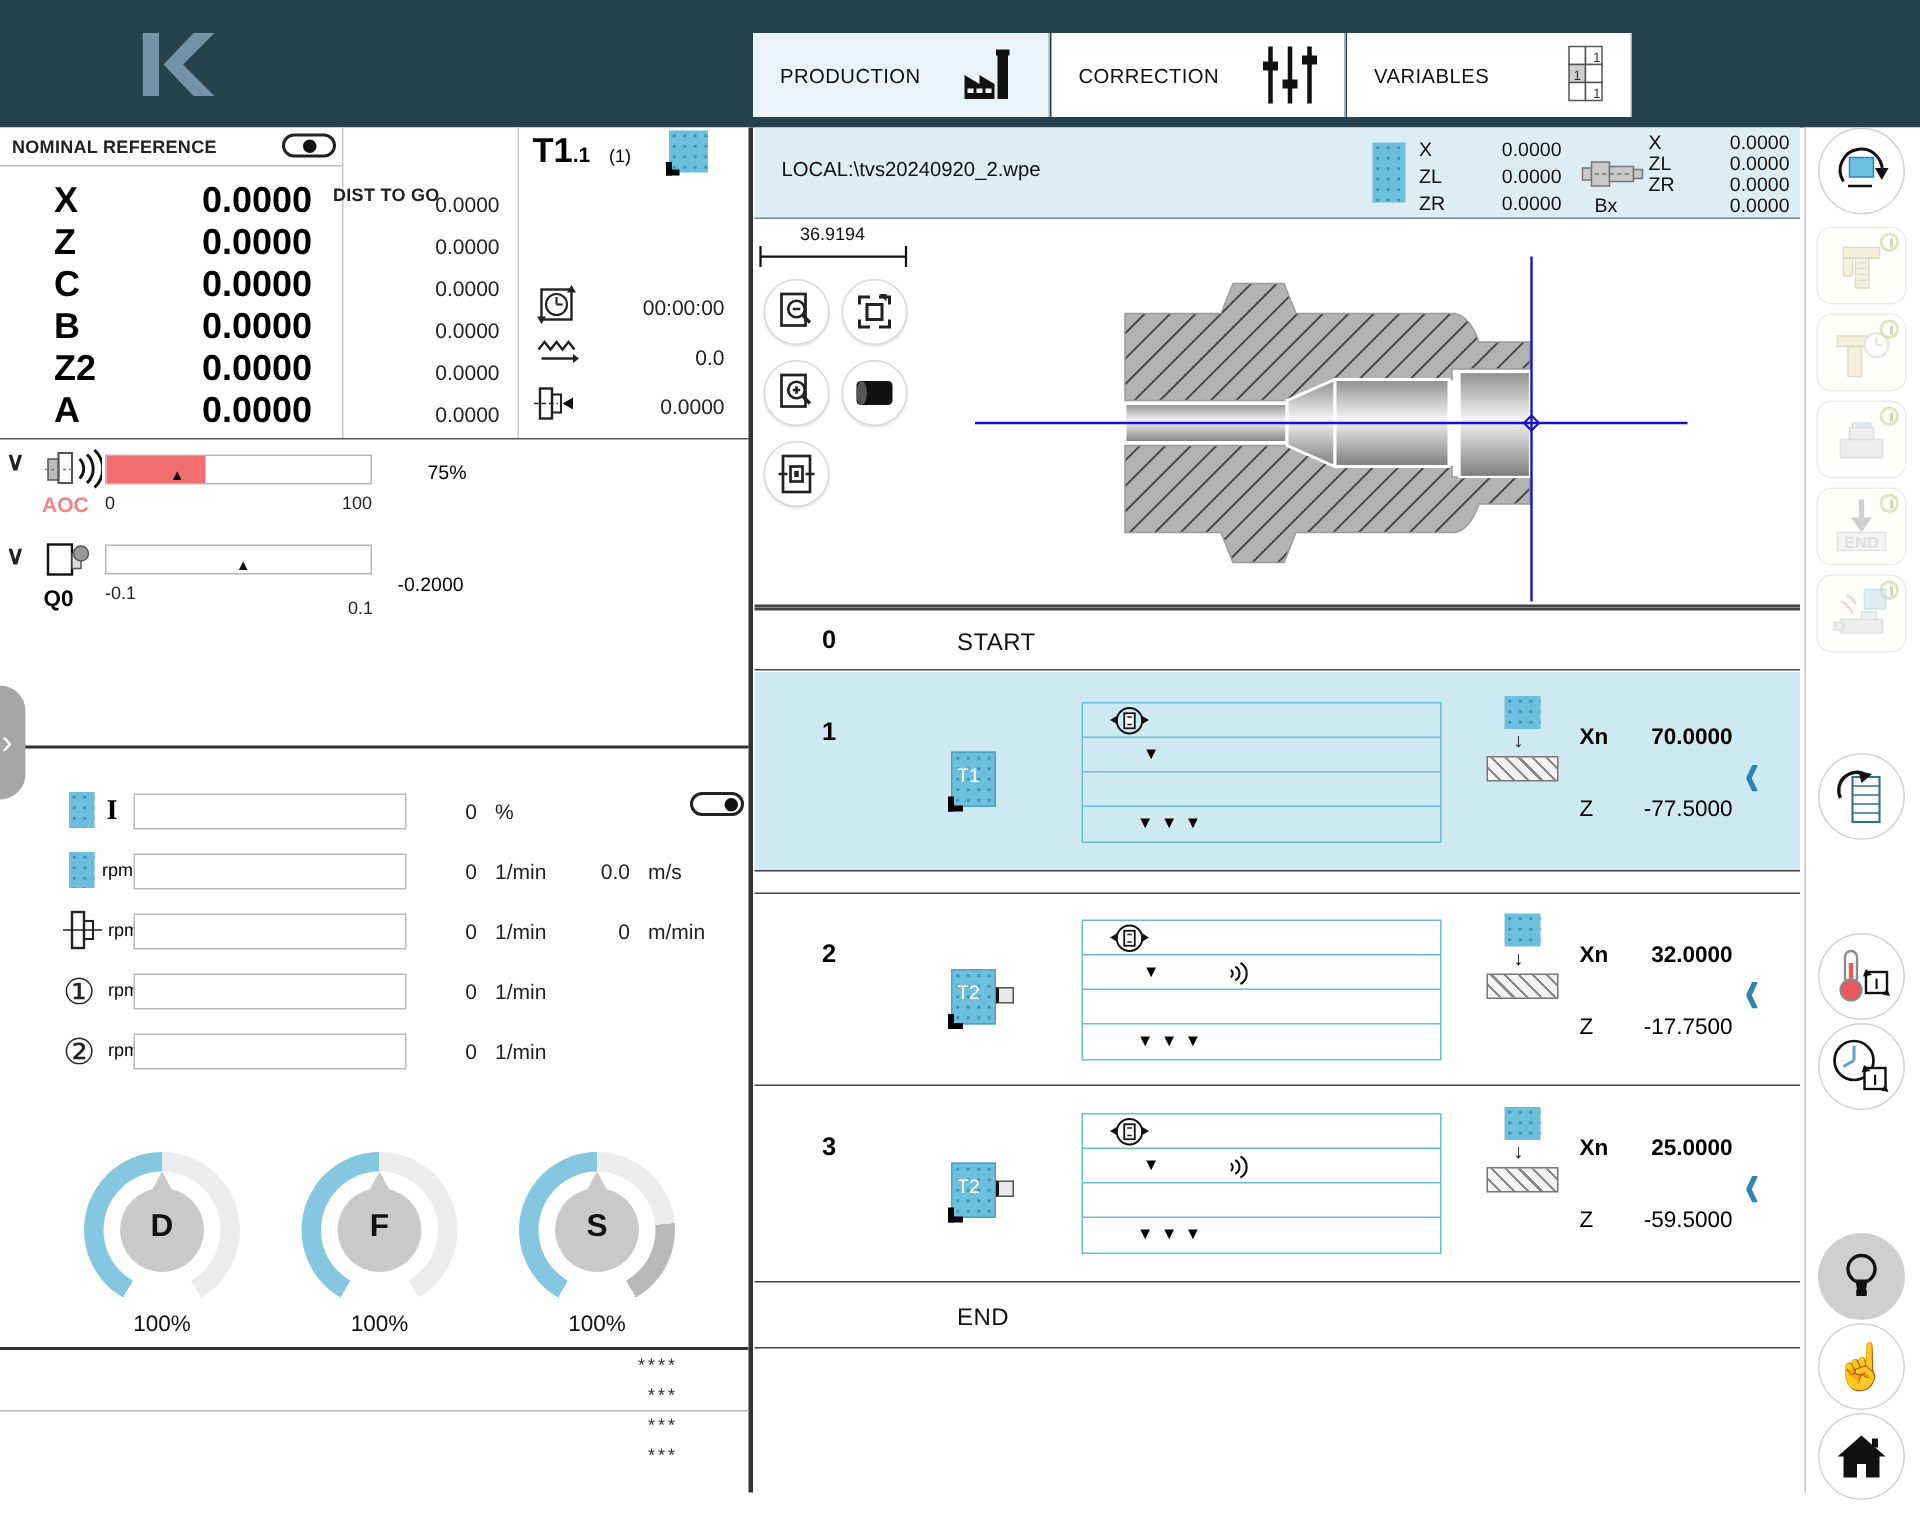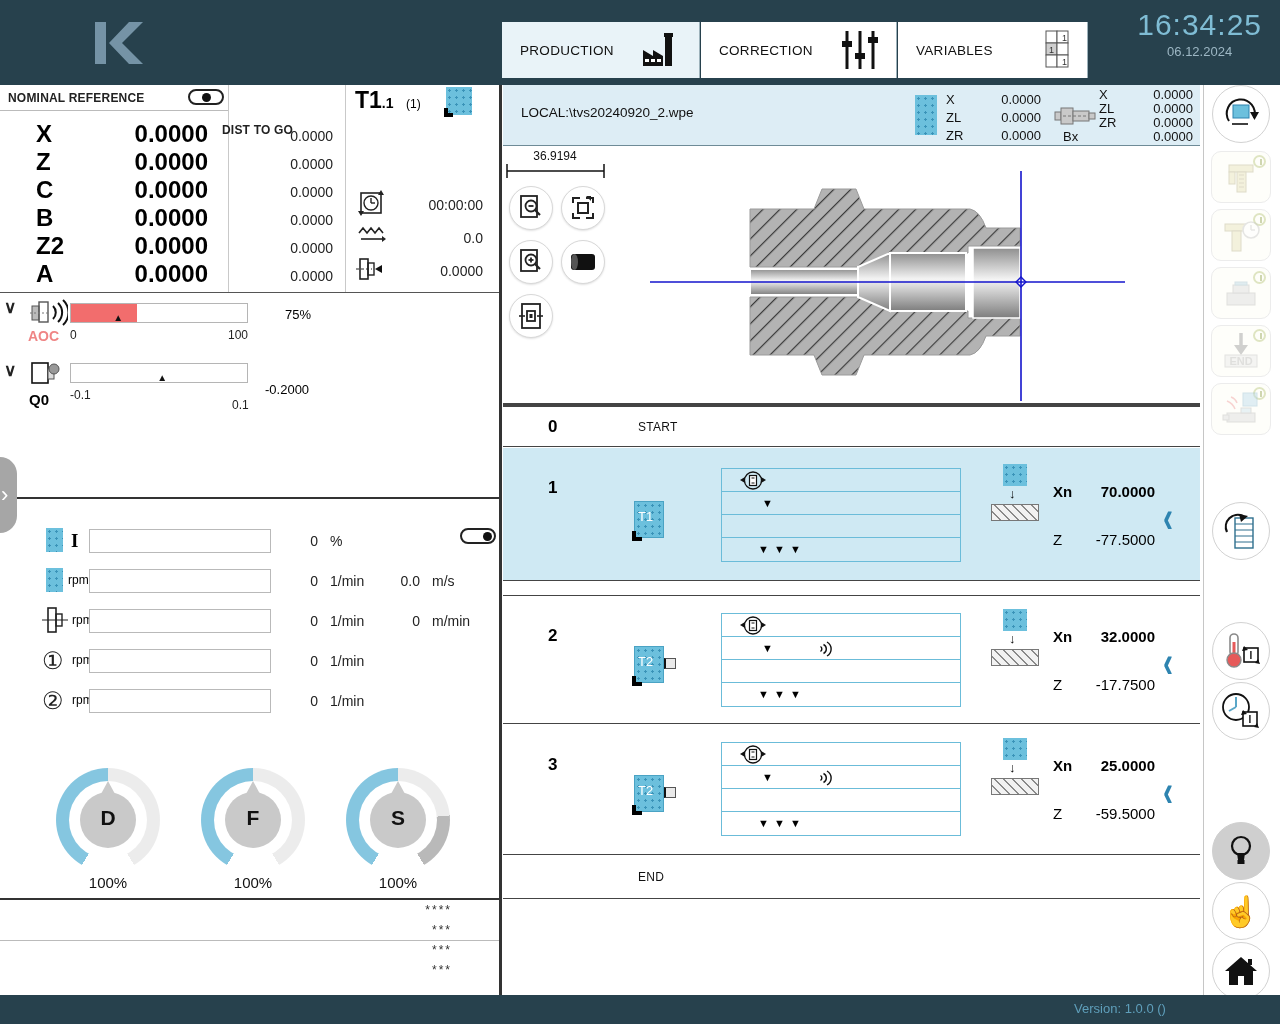--- a/index.html
+++ b/index.html
@@ -54,21 +54,21 @@
   .coordlbl{font-size:13px;color:#111;}
   .coordval{font-size:13px;color:#111;text-align:right;}
   #drawing{left:503px;top:146px;width:697px;height:259px;background:#fff;border-bottom:2px solid #444;}
   .circbtn{position:absolute;width:44px;height:44px;border-radius:50%;background:#fff;border:1px solid #d8d8d8;
            box-shadow:0 1px 2px rgba(0,0,0,.12);display:flex;align-items:center;justify-content:center;cursor:pointer;}
 
   
   #steps{left:503px;top:405px;width:697px;background:#fff;border-top:2px solid #444;}
   .srow{position:absolute;left:0;width:697px;}
   .rownum{position:absolute;left:45px;font-size:17px;font-weight:bold;color:#000;}
-  .rowlabel{position:absolute;left:135px;font-size:12px;color:#111;letter-spacing:.3px;}
+  .rowlabel{position:absolute;left:135px;font-size:16px;color:#111;letter-spacing:.3px;}
   .toolchip{position:absolute;width:30px;height:37px;}
   .toolchip .body{position:absolute;inset:0;border:1px solid #4aa3c4;}
   .toolchip .tl{position:absolute;left:4px;top:8px;color:#fff;font-size:13px;}
   .toolchip .lmark{position:absolute;left:-2px;bottom:-3px;width:10px;height:10px;border-left:4px solid #000;border-bottom:4px solid #000;}
   .toolchip .holder{position:absolute;right:-12px;top:12px;width:12px;height:11px;background:#e9e9e9;border:1px solid #555;border-left:2px solid #111;}
   .opbox{position:absolute;width:240px;border:1px solid #6bbcd9;}
   .oprow{height:23px;border-bottom:1px solid #6bbcd9;position:relative;}
   .oprow:last-child{border-bottom:none;}
   .tri{position:absolute;font-size:11px;color:#000;top:5px;}
   .infeed-chip{position:absolute;width:24px;height:22px;}
@@ -144,24 +144,20 @@
         <rect x="1" y="13" width="11" height="12" fill="#cfcfcf" stroke="#555"></rect>
         <rect x="12" y="13" width="11" height="12" fill="#fff" stroke="#555"></rect>
         <rect x="1" y="25" width="11" height="12" fill="#fff" stroke="#555"></rect>
         <rect x="12" y="25" width="11" height="12" fill="#fff" stroke="#555"></rect>
         <text x="17" y="11" font-size="9" fill="#333">1</text>
         <text x="4" y="23" font-size="9" fill="#333">1</text>
         <text x="17" y="35" font-size="9" fill="#333">1</text>
       </svg>
     </div>
 
-    <div id="clockbox" class="abs">
-      <div id="clock">16:34:25</div>
-      <div id="date">06.12.2024</div>
-    </div>
   </div>
 
   <div id="leftpanel" class="abs">
     <div class="vline" style="left:228px;top:0;height:207px;"></div>
     <div class="vline" style="left:345px;top:0;height:207px;"></div>
     <div class="abs" style="left:0;top:25px;width:228px;height:1px;background:#bbb;"></div>
 
     <span class="smallhdr abs" style="left:8px;top:6px;">NOMINAL REFERENCE</span>
     <div class="toggle abs" style="left:188px;top:4px;">
       <div class="dot" style="left:12px;"></div>
@@ -707,17 +703,14 @@
     </div>
 
     <div class="sbtn-circ" style="top:857px;">
       <svg width="34" height="32" viewBox="0 0 34 32">
         <polygon points="17,2 33,16 29,16 29,30 20,30 20,21 14,21 14,30 5,30 5,16 1,16" fill="#111"></polygon>
         <rect x="24" y="4" width="4" height="6" fill="#111"></rect>
       </svg>
     </div>
   </div>
 
-  <div id="bottombar" class="abs">
-    <span id="version">Version: 1.0.0 ()</span>
-  </div>
 
 </div>
 
 </body></html>

